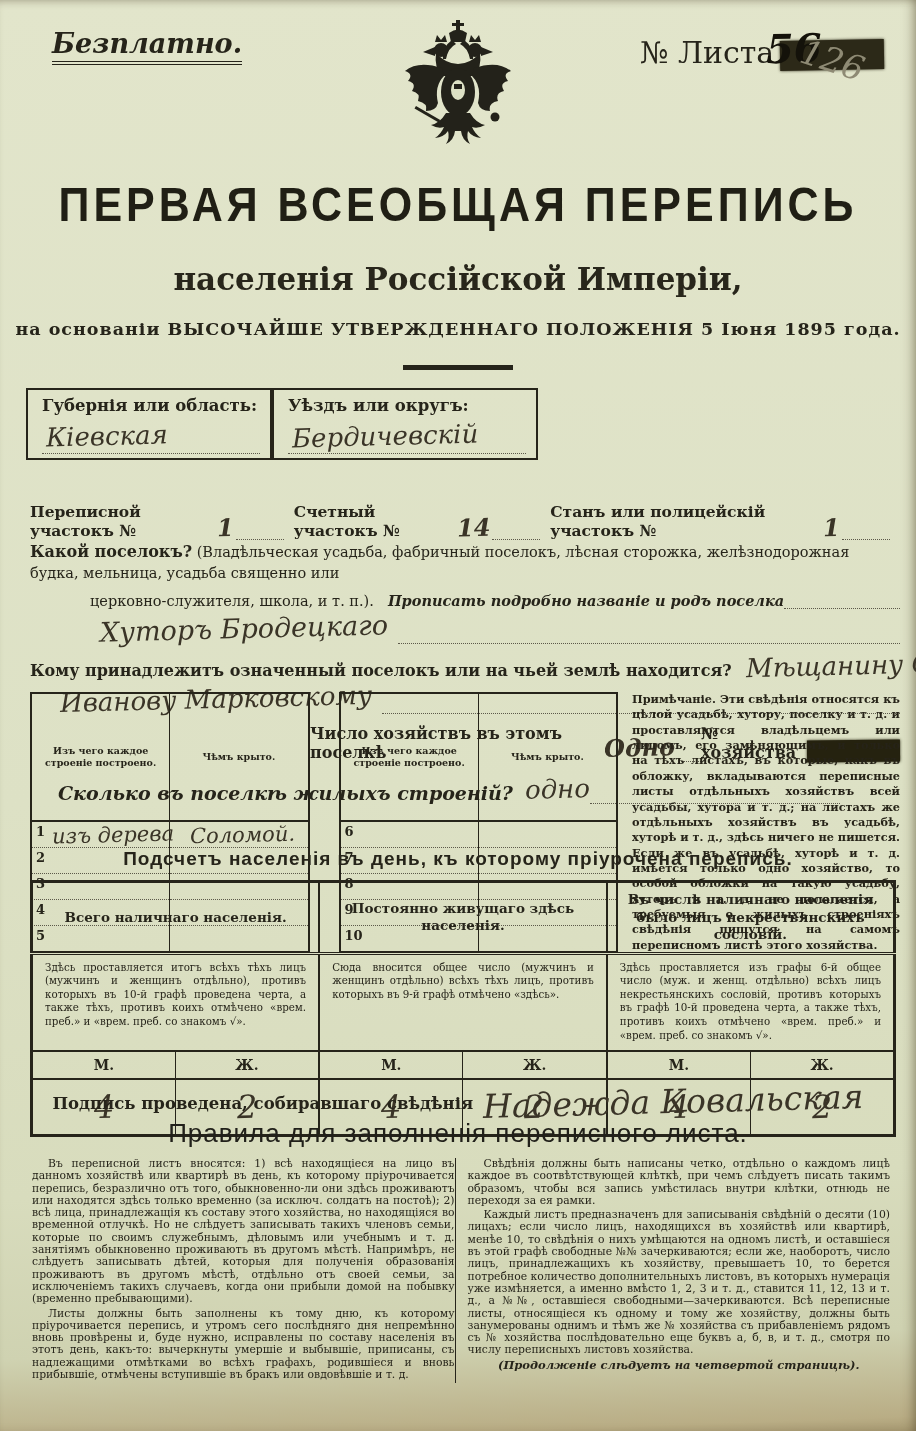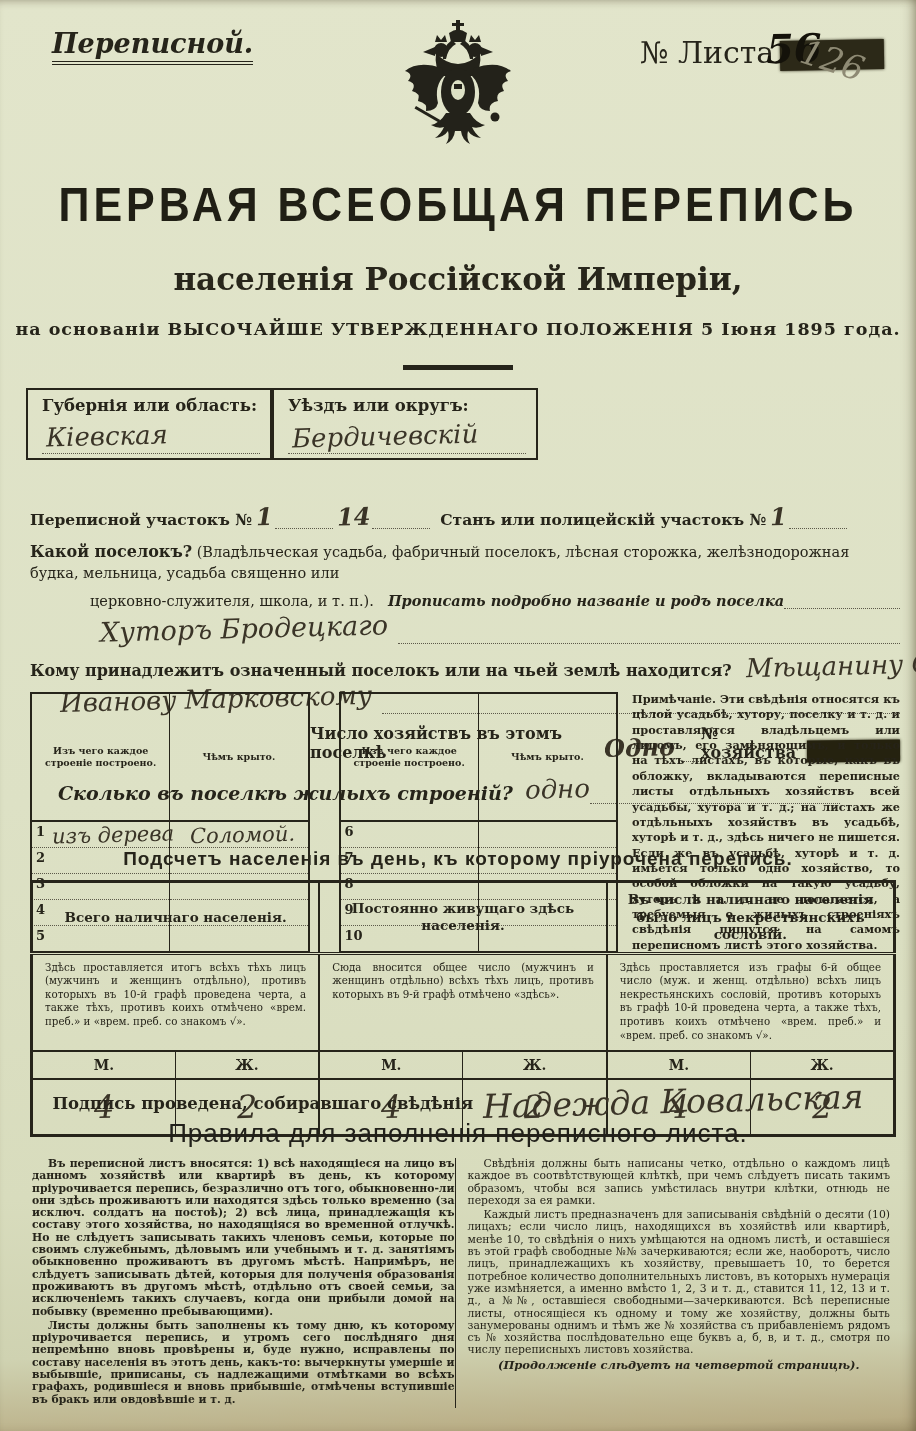--- a/index.html
+++ b/index.html
@@ -85,30 +85,30 @@
   .pt-val .hand{font-size:32px;}
   
   .sigrow{position:absolute;top:1082px;left:0;width:100%;display:flex;justify-content:center;align-items:flex-end;}
   .siglab{font-size:16.5px;font-weight:bold;}
   .sigrow .hand{font-size:33px;margin-left:10px;margin-bottom:-8px;}
   
   .rules-head{position:absolute;top:1118px;left:0;width:100%;text-align:center;font-family:"Liberation Sans",sans-serif;font-size:26px;letter-spacing:1px;color:#21201a;}
   .rules{position:absolute;top:1158px;left:32px;right:26px;display:flex;}
   .rcol{width:50%;font-size:10.8px;line-height:1.14;text-align:justify;color:#26241a;}
   .rcol p{margin:0 0 2px 0;text-indent:16px;}
-  .rcol-l{font-weight:bold;}
+  .rcol-l{}
   .rcol-r{padding-left:12px;border-left:1.5px solid #26241a;}
   .contline{text-align:center;font-style:italic;font-weight:bold;font-size:11.5px;}
 </style>
 </head>
 <body>
 
 <div class="page">
 
-  <div class="free">Переписной.</div>
+  <div class="free">Безплатно.</div>
 
   <div class="emblem">
     <svg width="120" height="158" viewBox="0 0 120 130">
       <g fill="#23221a">
         <rect x="58" y="0" width="4" height="11"></rect>
         <rect x="54" y="3" width="12" height="3"></rect>
         <path d="M51 13 Q60 6 69 13 L67 22 L53 22 Z"></path>
         <path d="M54 20 Q43 28 45 39 L48 39 Q50 28 58 24 Z"></path>
         <path d="M66 20 Q77 28 75 39 L72 39 Q70 28 62 24 Z"></path>
         <path d="M37 22 L49 22 L47 15 L43 20 L39 15 Z"></path>
@@ -153,20 +153,21 @@
     <div class="fbox fbox-r">
       <div class="blab">Уѣздъ или округъ:</div>
       <div class="bval"><span class="hand">Бердичевскій</span></div>
     </div>
   </div>
 
   <div class="precincts">
     <span>Переписной участокъ №</span>
     <span class="hand">1</span>
     <span class="lead-sm"></span>
+    <span style="margin-left:10px;">Счетный участокъ №</span>
     <span class="hand">14</span>
     <span class="lead-sm"></span>
     <span style="margin-left:10px;">Станъ или полицейскій участокъ №</span>
     <span class="hand">1</span>
     <span class="lead-sm"></span>
   </div>
 
   <div class="settle">
     <div class="qrow">
       <span class="qbold">Какой поселокъ?</span>

